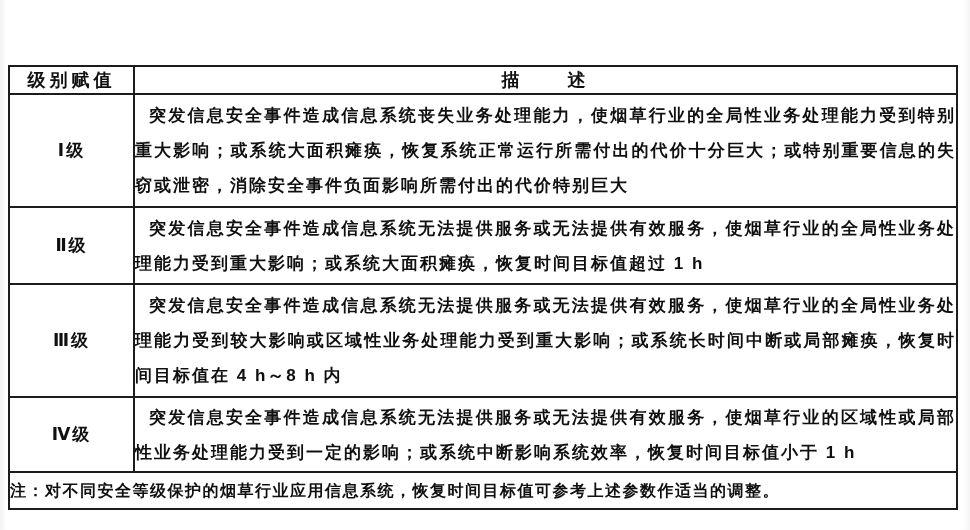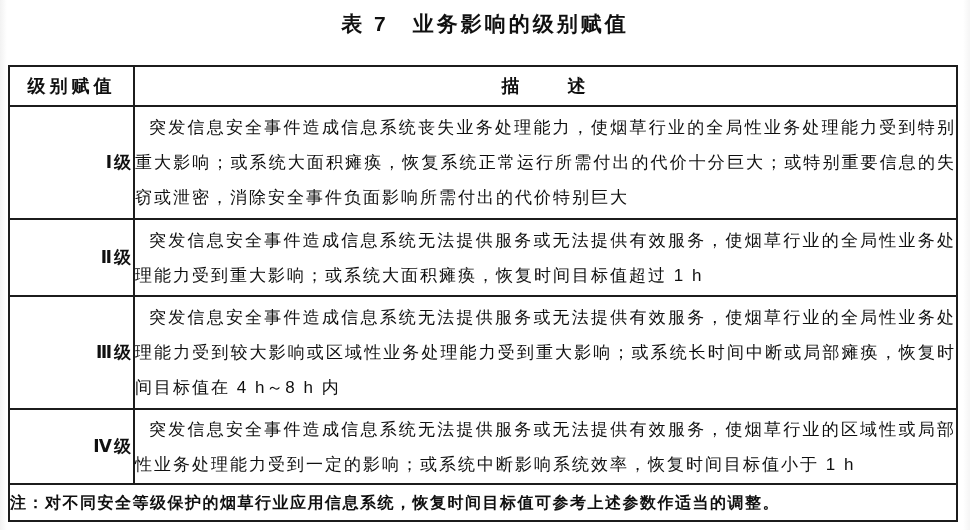--- a/index.html
+++ b/index.html
@@ -23,57 +23,56 @@
     border-collapse:collapse;
     table-layout:fixed;
     background:#ffffff;
   }
   table.tbl col.c1{width:125px;}
   table.tbl th, table.tbl td{
     border:2px solid #1c1c1c;
     vertical-align:middle;
     padding:0;
   }
-  tr.head{height:40px;}
+  tr.head{height:28px;}
   tr.head th{
     font-size:18px;font-weight:700;letter-spacing:4px;
     text-align:center;color:#101010;
   }
   tr.r1{height:113px;}
   tr.r2{height:77px;}
   tr.r3{height:113px;}
   tr.r4{height:75px;}
   tr.noter{height:37px;}
   td.lvl{
-    text-align:right;
+    text-align:center;
     font-size:17px;font-weight:600;letter-spacing:2px;
     color:#101010;
   }
   td.desc{
-    font-size:17px;font-weight:400;
+    font-size:17px;font-weight:700;
     line-height:35px;letter-spacing:2px;
     text-align:justify;text-justify:inter-character;
     padding:2px 14px 2px 10px;
     text-indent:14px;
     color:#101010;
   }
   td.note{
     font-size:16px;font-weight:600;
     letter-spacing:1.5px;line-height:33px;
     padding:0 10px;
     color:#101010;
     border-radius:7px;
   }
 </style>
 </head>
 <body>
 
 <div class="page">
 
-  <div class="caption">表 7　业务影响的级别赋值</div>
 
   <table class="tbl">
     <colgroup>
         <col class="c1">
         <col>
       </colgroup>
 
     <tbody>
         <tr class="head">
       <th>级别赋值</th>

